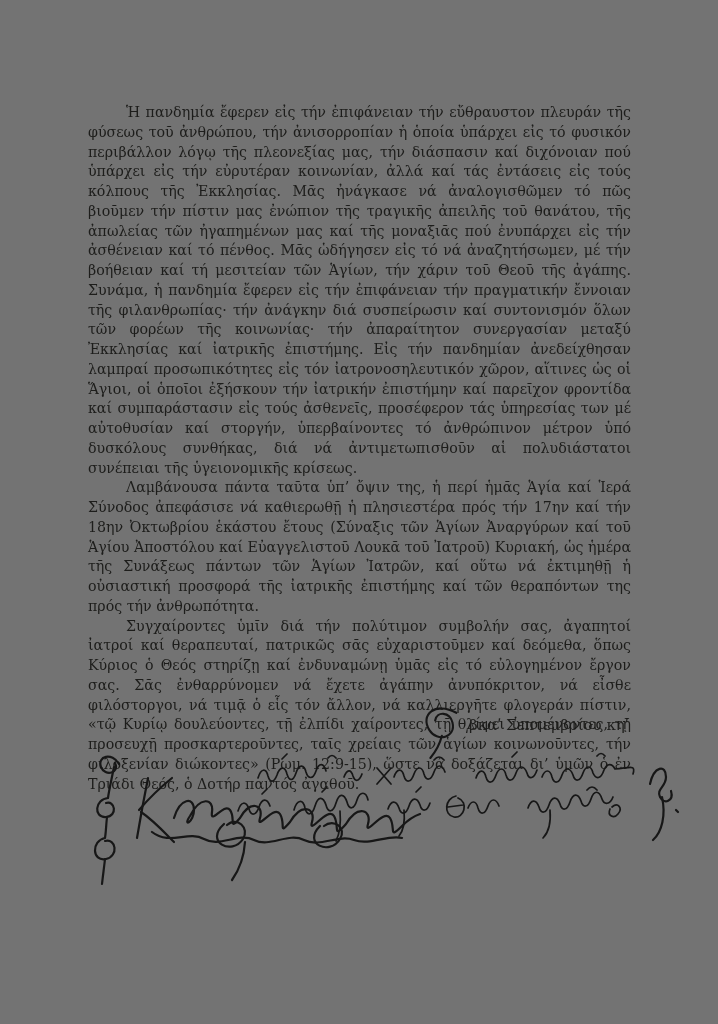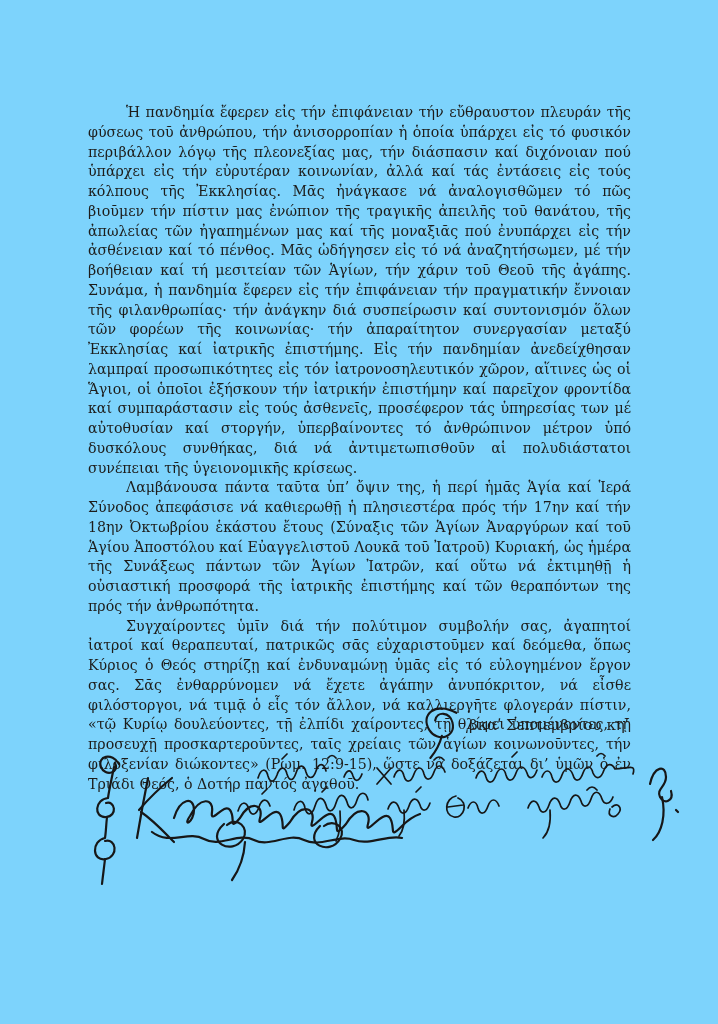--- a/index.html
+++ b/index.html
@@ -1,21 +1,21 @@
 <!DOCTYPE html>
 <html lang="el"><head>
 <meta charset="utf-8">
 <style>
   html,body { margin:0; padding:0; background:#888; }
   .page {
     position: relative;
     width: 718px;
     height: 1024px;
     margin: 0 auto;
-    background: #7dd3fc;
+    background: #737373;
     color: #1d1d1b;
     font-family: "DejaVu Serif", "Liberation Serif", serif;
     overflow: hidden;
   }
   .text-block {
     position: absolute;
     left: 88px;
     top: 103px;
     width: 543px;
     font-size: 14.2px;

